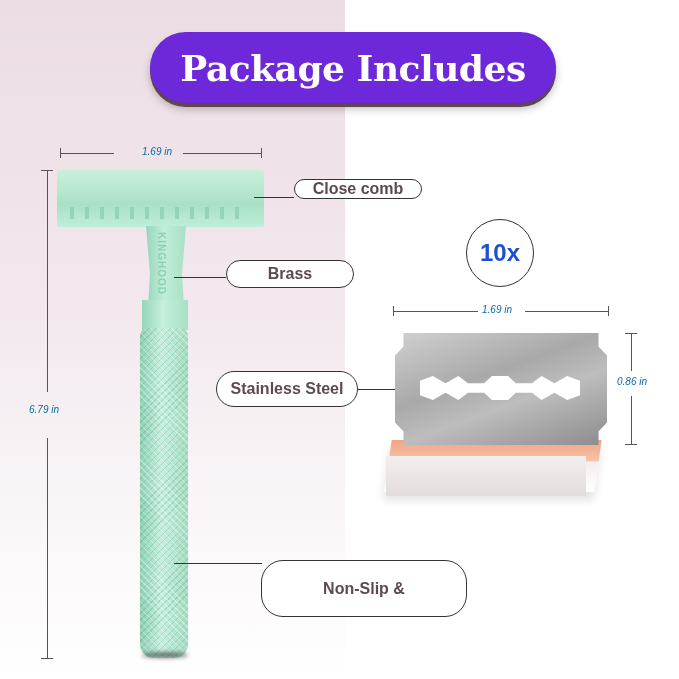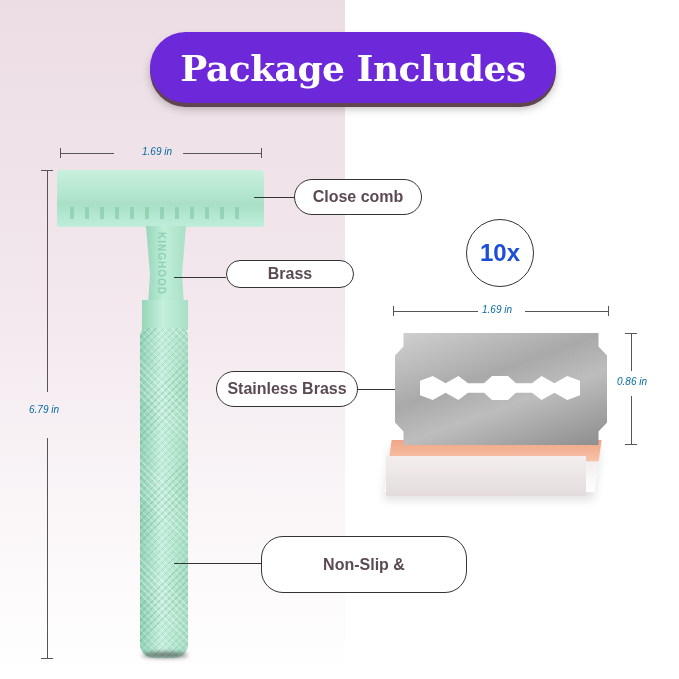--- a/index.html
+++ b/index.html
@@ -141,31 +141,31 @@
   <div class="razor-comb"></div>
   <div class="comb-teeth"></div>
   <div class="razor-neck"></div>
   <span class="brand-vert">KINGHOOD</span>
   <div class="razor-shaft"></div>
   <div class="razor-handle"></div>
   <div class="handle-shadow"></div>
 </div>
 
 <div class="leader" style="left:254px; top:197px; width:40px;"></div>
-<div class="callout" style="left:294px; top:179px; width:128px; height:36px;">
+<div class="callout" style="left:294px; top:179px; width:128px; height:20px;">
   <span>Close comb</span>
 </div>
 
 <div class="leader" style="left:174px; top:277px; width:52px;"></div>
 <div class="callout" style="left:226px; top:260px; width:128px; height:28px;">
   <span>Brass</span>
 </div>
 
 <div class="leader" style="left:174px; top:563px; width:88px;"></div>
-<div class="callout" style="left:261px; top:536px; width:206px; height:57px;">
+<div class="callout" style="left:261px; top:560px; width:206px; height:57px;">
   <span>Non-Slip &amp;</span>
 </div>
 
 <div class="badge-10x">
   <span>10x</span>
 </div>
 
 <div>
   <div class="tick-v" style="left:393px; top:306px;"></div>
   <div class="dim-h" style="left:393px; top:311px; width:85px;"></div>
@@ -184,14 +184,14 @@
 
 <div>
   <div class="blade-box"></div>
   <div class="box-front"></div>
   <div class="blade"></div>
   <div class="blade-slot"></div>
 </div>
 
 <div class="leader" style="left:357px; top:389px; width:38px;"></div>
 <div class="callout" style="left:216px; top:371px; width:142px; height:36px;">
-  <span>Stainless Brass</span>
+  <span>Stainless Steel</span>
 </div>
 
 </body></html>

